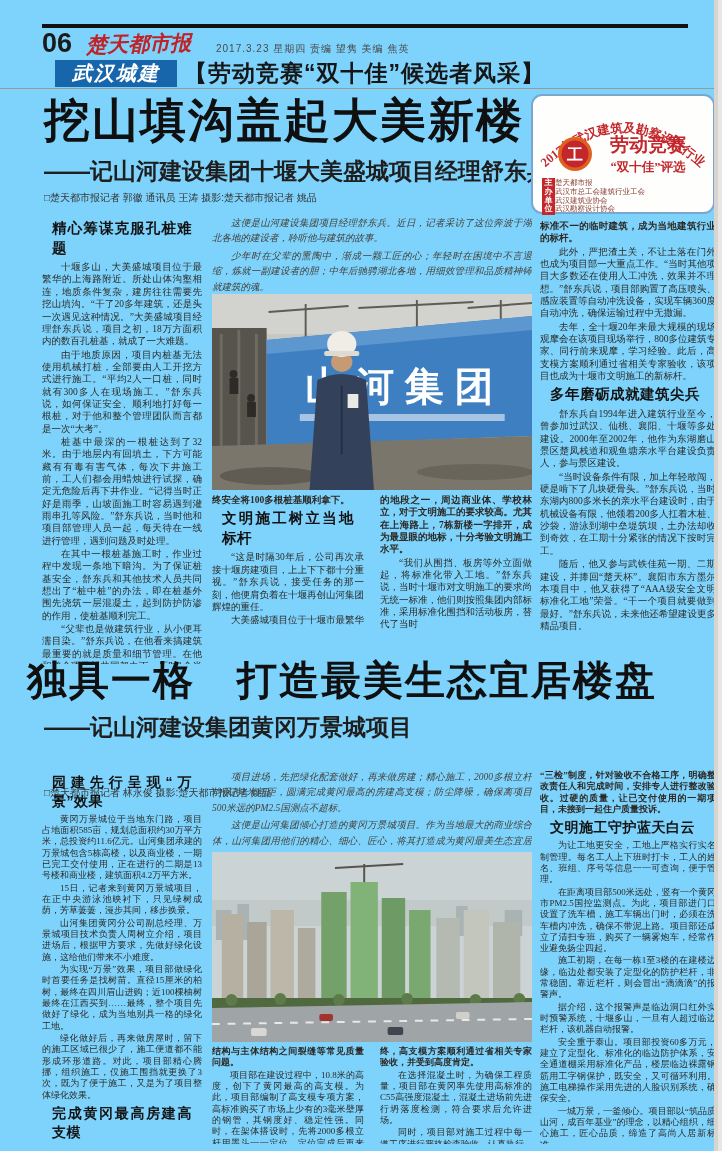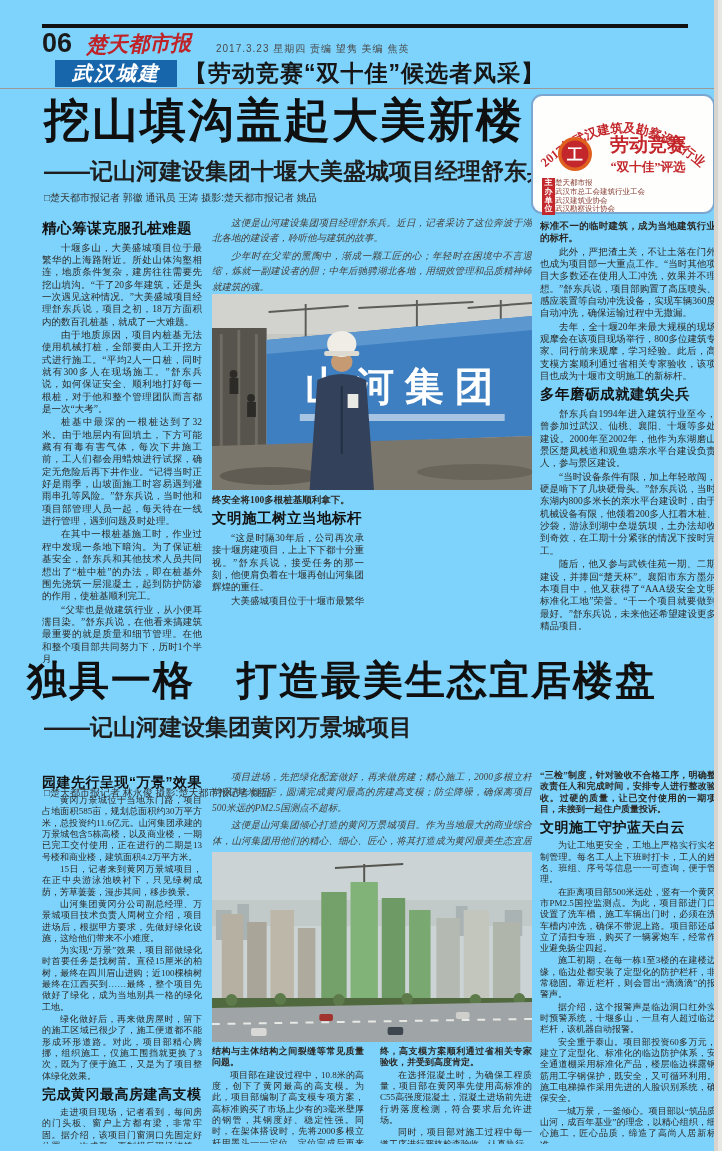--- a/index.html
+++ b/index.html
@@ -19,21 +19,21 @@
   .hl1{position:absolute;left:44px;top:95px;font:bold 46px/1.1 "Liberation Sans",sans-serif;color:#101010;letter-spacing:2px;}
   .sub1{position:absolute;left:44px;top:156px;font:600 23px "Liberation Sans",sans-serif;color:#1e1e1e;}
   .by1{position:absolute;left:44px;top:191px;font:10px "Liberation Sans",sans-serif;color:#333;}
   .hl2{position:absolute;left:27px;top:658px;font:bold 40px/1.1 "Liberation Sans",sans-serif;color:#101010;letter-spacing:2px;}
   .sub2{position:absolute;left:44px;top:712px;font:600 23px "Liberation Sans",sans-serif;color:#1e1e1e;}
   .by2{position:absolute;left:44px;top:747px;font:10px "Liberation Sans",sans-serif;color:#333;margin-top:39px;}
   
   .col{position:absolute;overflow:hidden;text-align:justify;}
   .col p{margin:0 0 1px;text-indent:2em;font:9.5px/1.3 "Liberation Serif",serif;color:#2d2a26;}
   .col p.cont{text-indent:0;font-weight:bold;}
-  .col h3{margin:3px 0 3px;font:bold 14.5px/1.35 "Liberation Sans",sans-serif;color:#131313;letter-spacing:.5px;}
+  .col h3{margin:3px 10px 3px;font:bold 14.5px/1.35 "Liberation Sans",sans-serif;color:#131313;letter-spacing:.5px;}
   .intro p{margin:0 0 2px;text-indent:2em;font:italic 9.5px/1.62 "Liberation Serif",serif;color:#45413b;}
   .a2 p{font-size:9px;line-height:1.26;}
   .a2 h3{font-size:14px;}
   
   .photo{position:absolute;overflow:hidden;background:#c7c8c2;}
   .photo svg{display:block;width:100%;height:100%;}
   
   .award{position:absolute;left:531px;top:94px;width:184px;height:120px;background:#fefefd;
          border:2px solid #7ba6cf;border-radius:11px;box-sizing:border-box;}
   .award-orgs{display:flex;padding:0 9px;margin-top:-2px;}
@@ -141,20 +141,24 @@
       </g>
     </svg>
   </div>
 
   <div class="col" style="left:212px;top:494px;width:152px;height:168px;">
     <p class="cont">终安全将100多根桩基顺利拿下。</p>
     <h3>文明施工树立当地标杆</h3>
     <p>“这是时隔30年后，公司再次承接十堰房建项目，上上下下都十分重视。”舒东兵说，接受任务的那一刻，他便肩负着在十堰再创山河集团辉煌的重任。</p>
     <p>大美盛城项目位于十堰市最繁华</p>
   </div>
+  <div class="col" style="left:380px;top:494px;width:152px;height:168px;">
+    <p class="cont">的地段之一，周边商业体、学校林立，对于文明施工的要求较高。尤其在上海路上，7栋新楼一字排开，成为最显眼的地标，十分考验文明施工水平。</p>
+    <p>“我们从围挡、板房等外立面做起，将标准化带入工地。”舒东兵说，当时十堰市对文明施工的要求尚无统一标准，他们则按照集团内部标准，采用标准化围挡和活动板房，替代了当时</p>
+  </div>
 
   <div class="col" style="left:540px;top:220px;width:176px;height:444px;">
     <p class="cont">标准不一的临时建筑，成为当地建筑行业的标杆。</p>
     <p>此外，严把渣土关，不让土落在门外也成为项目部一大重点工作。“当时其他项目大多数还在使用人工冲洗，效果并不理想。”舒东兵说，项目部购置了高压喷头、感应装置等自动冲洗设备，实现车辆360度自动冲洗，确保运输过程中无撒漏。</p>
     <p>去年，全十堰20年来最大规模的现场观摩会在该项目现场举行，800多位建筑专家、同行前来观摩，学习经验。此后，高支模方案顺利通过省相关专家验收，该项目也成为十堰市文明施工的新标杆。</p>
     <h3>多年磨砺成就建筑尖兵</h3>
     <p>舒东兵自1994年进入建筑行业至今，曾参加过武汉、仙桃、襄阳、十堰等多处建设。2000年至2002年，他作为东湖磨山景区楚凤栈道和观鱼塘亲水平台建设负责人，参与景区建设。</p>
     <p>“当时设备条件有限，加上年轻敢闯，硬是啃下了几块硬骨头。”舒东兵说，当时东湖内800多米长的亲水平台建设时，由于机械设备有限，他领着200多人扛着木桩、沙袋，游泳到湖中垒堤筑坝，土办法却收到奇效，在工期十分紧张的情况下按时完工。</p>
     <p>随后，他又参与武铁佳苑一期、二期建设，并捧回“楚天杯”。襄阳市东方墨尔本项目中，他又获得了“AAA级安全文明标准化工地”荣誉。“干一个项目就要做到最好。”舒东兵说，未来他还希望建设更多精品项目。</p>
   </div>

